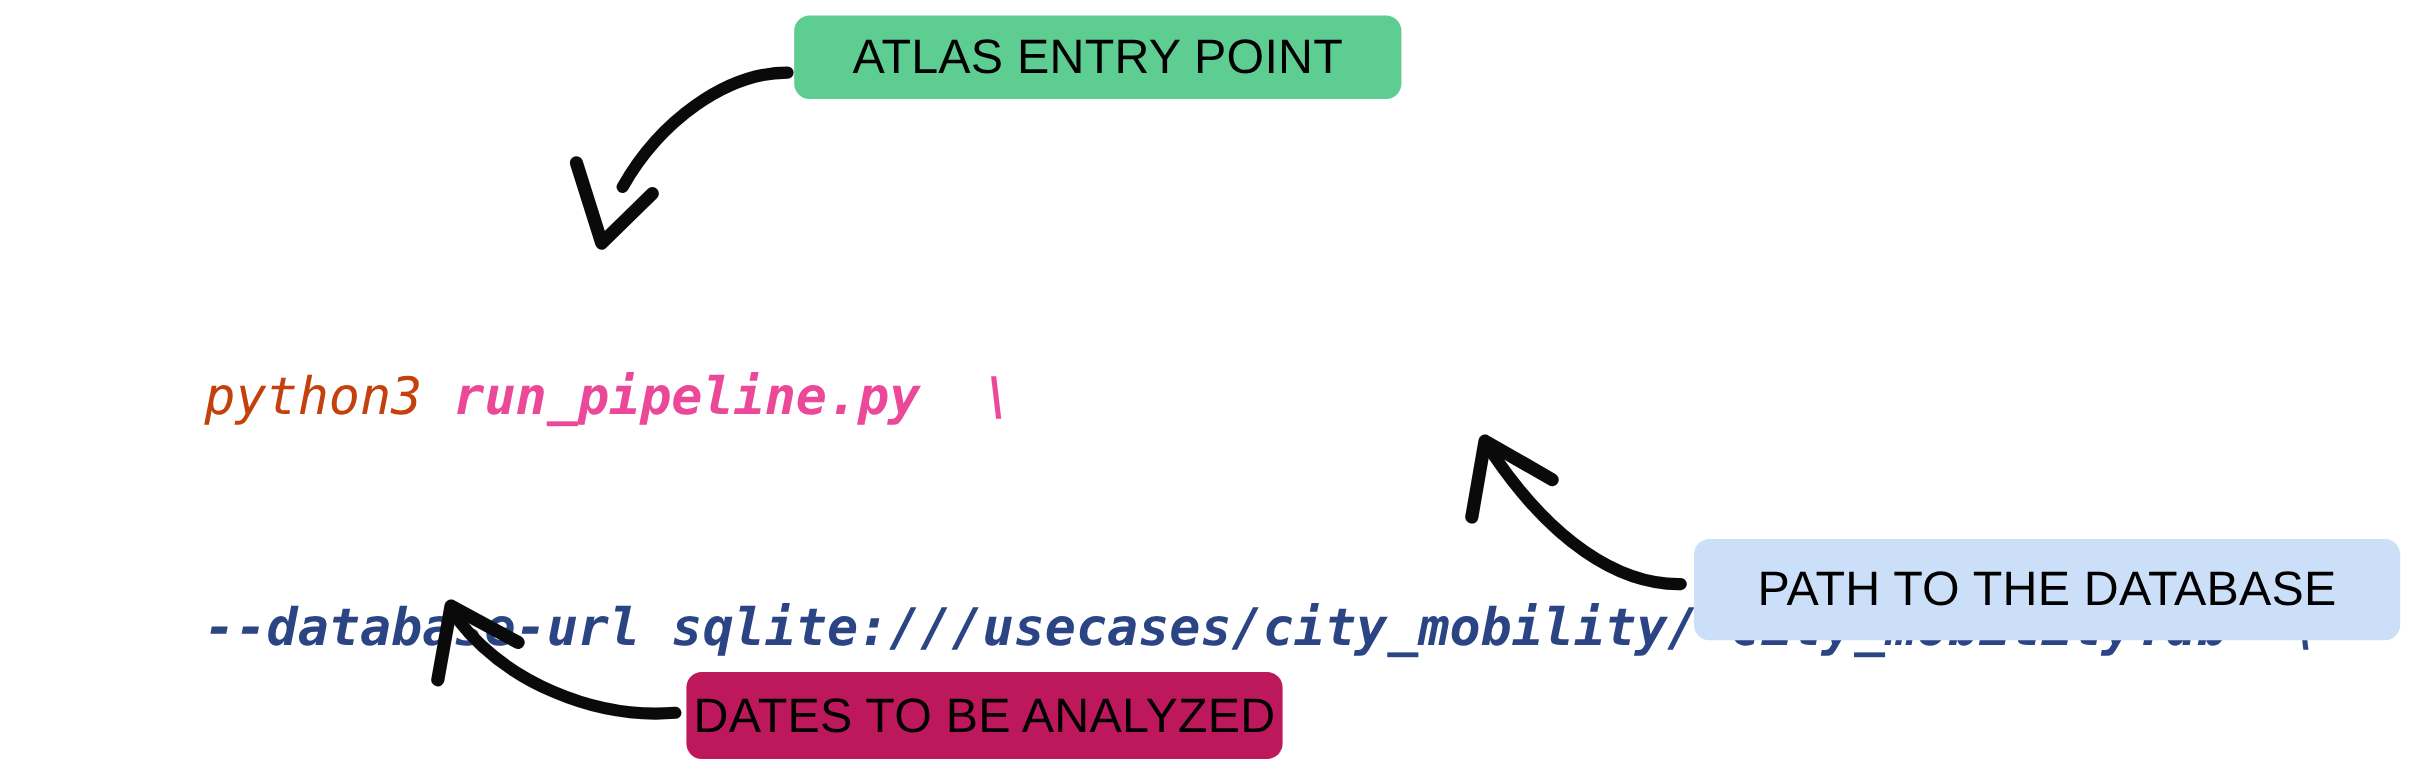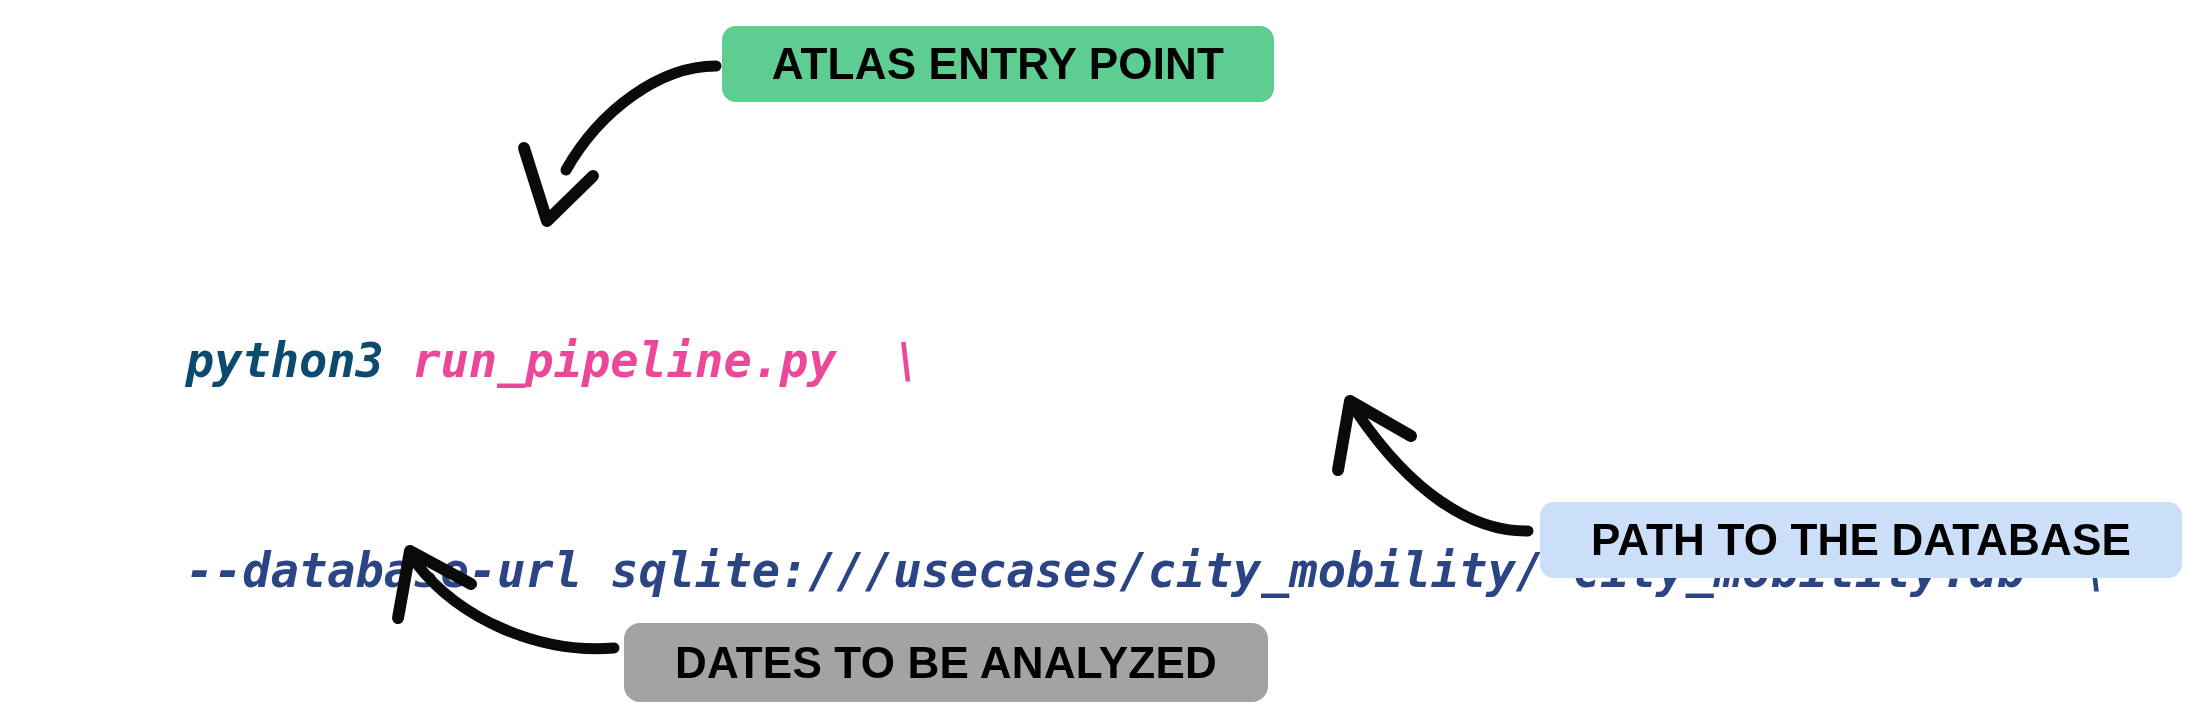--- a/index.html
+++ b/index.html
@@ -28,56 +28,54 @@
   .code-line {
     font-family: "DejaVu Sans Mono", "Liberation Mono", monospace;
     font-style: italic;
     font-weight: bold;
     font-size: 47px;
     line-height: 70px;
     white-space: pre;
     letter-spacing: 0px;
   }
   .tok { white-space: pre; }
-  .tok-black  { color: #0c4a6e; font-weight: 700; }
+  .tok-black  { color: #c2410c; font-weight: 400; }
   .tok-green  { color: #ec4899; }
   .tok-blue   { color: #2B4584; }
 
   
   .badge {
     position: absolute;
     display: flex;
     align-items: center;
     justify-content: center;
     border-radius: 14px;
     color: #000000;
     font-family: "Liberation Sans", sans-serif;
-    font-weight: bold;
+    font-weight: normal;
     font-size: 44px;
     letter-spacing: 0.2px;
     white-space: nowrap;
     box-sizing: border-box;
     padding: 0 26px;
-    margin-top: 12px;
   }
   #badge-entry {
     left: 722px;  top: 14px;
     width: 552px; height: 76px;
     background: #5ECD92;
   }
   #badge-path {
     left: 1540px; top: 490px;
-    width: 642px; height: 76px;
+    width: 642px; height: 92px;
     background: #CCDFF8;
   }
   #badge-dates {
     left: 624px;  top: 611px;
-    width: 644px; height: 79px;
-    background: #a3a3a3;
-    border-radius: 16px;
+    width: 542px; height: 79px;
+    background: #be185d;
   }
 
   
   #arrows {
     position: absolute;
     left: 0; top: 0;
     width: 2196px; height: 709px;
     pointer-events: none;
   }
   .arrow-stroke {

